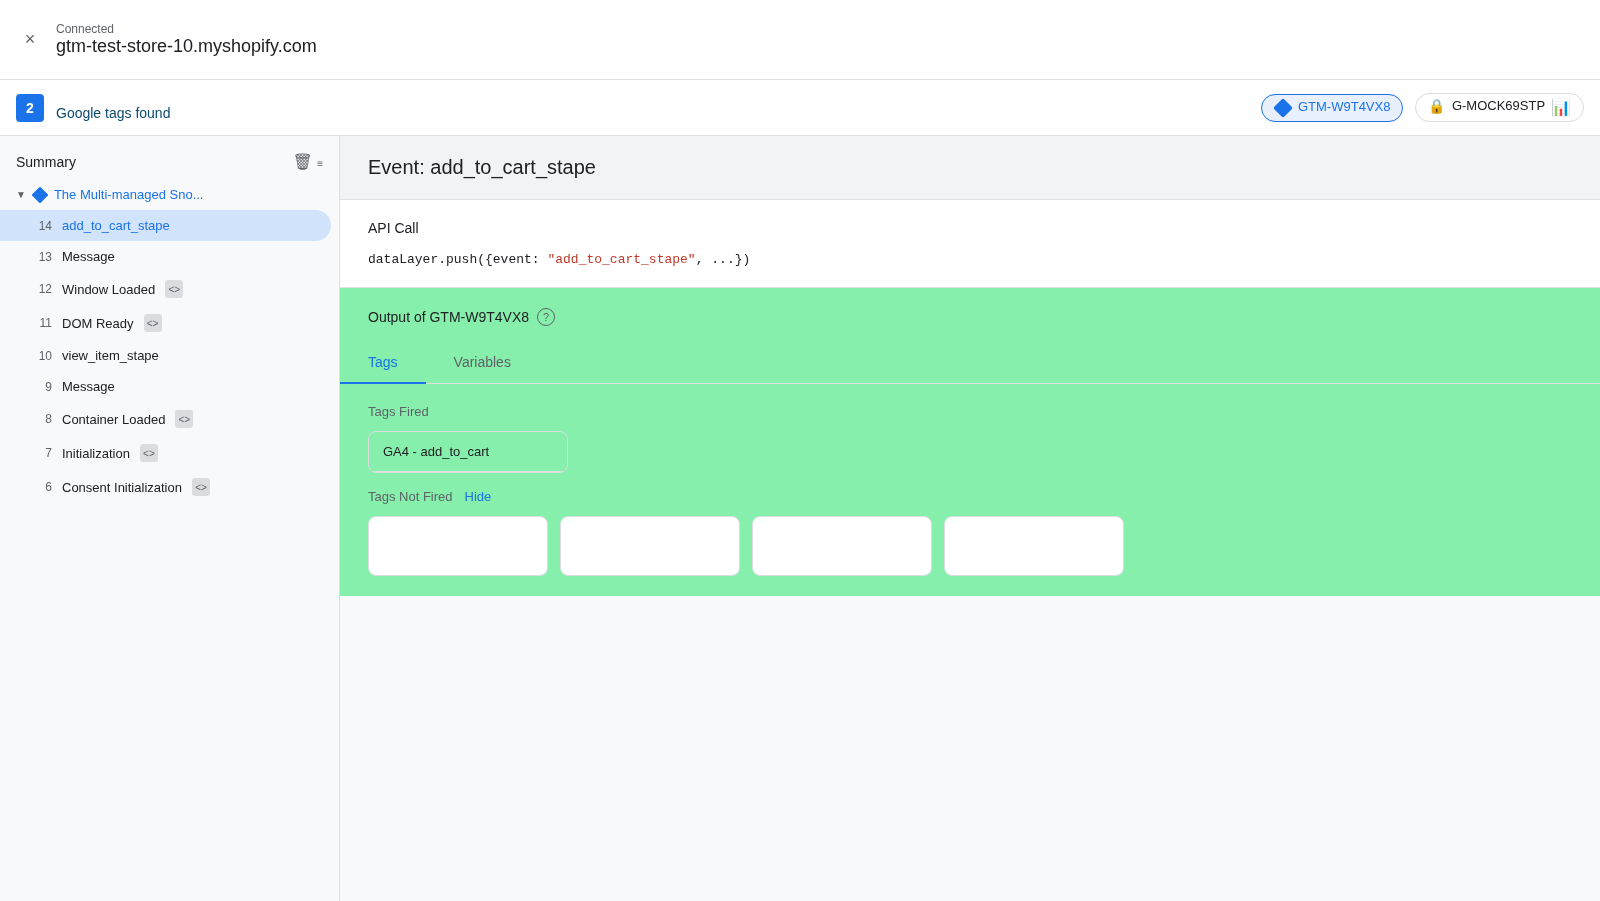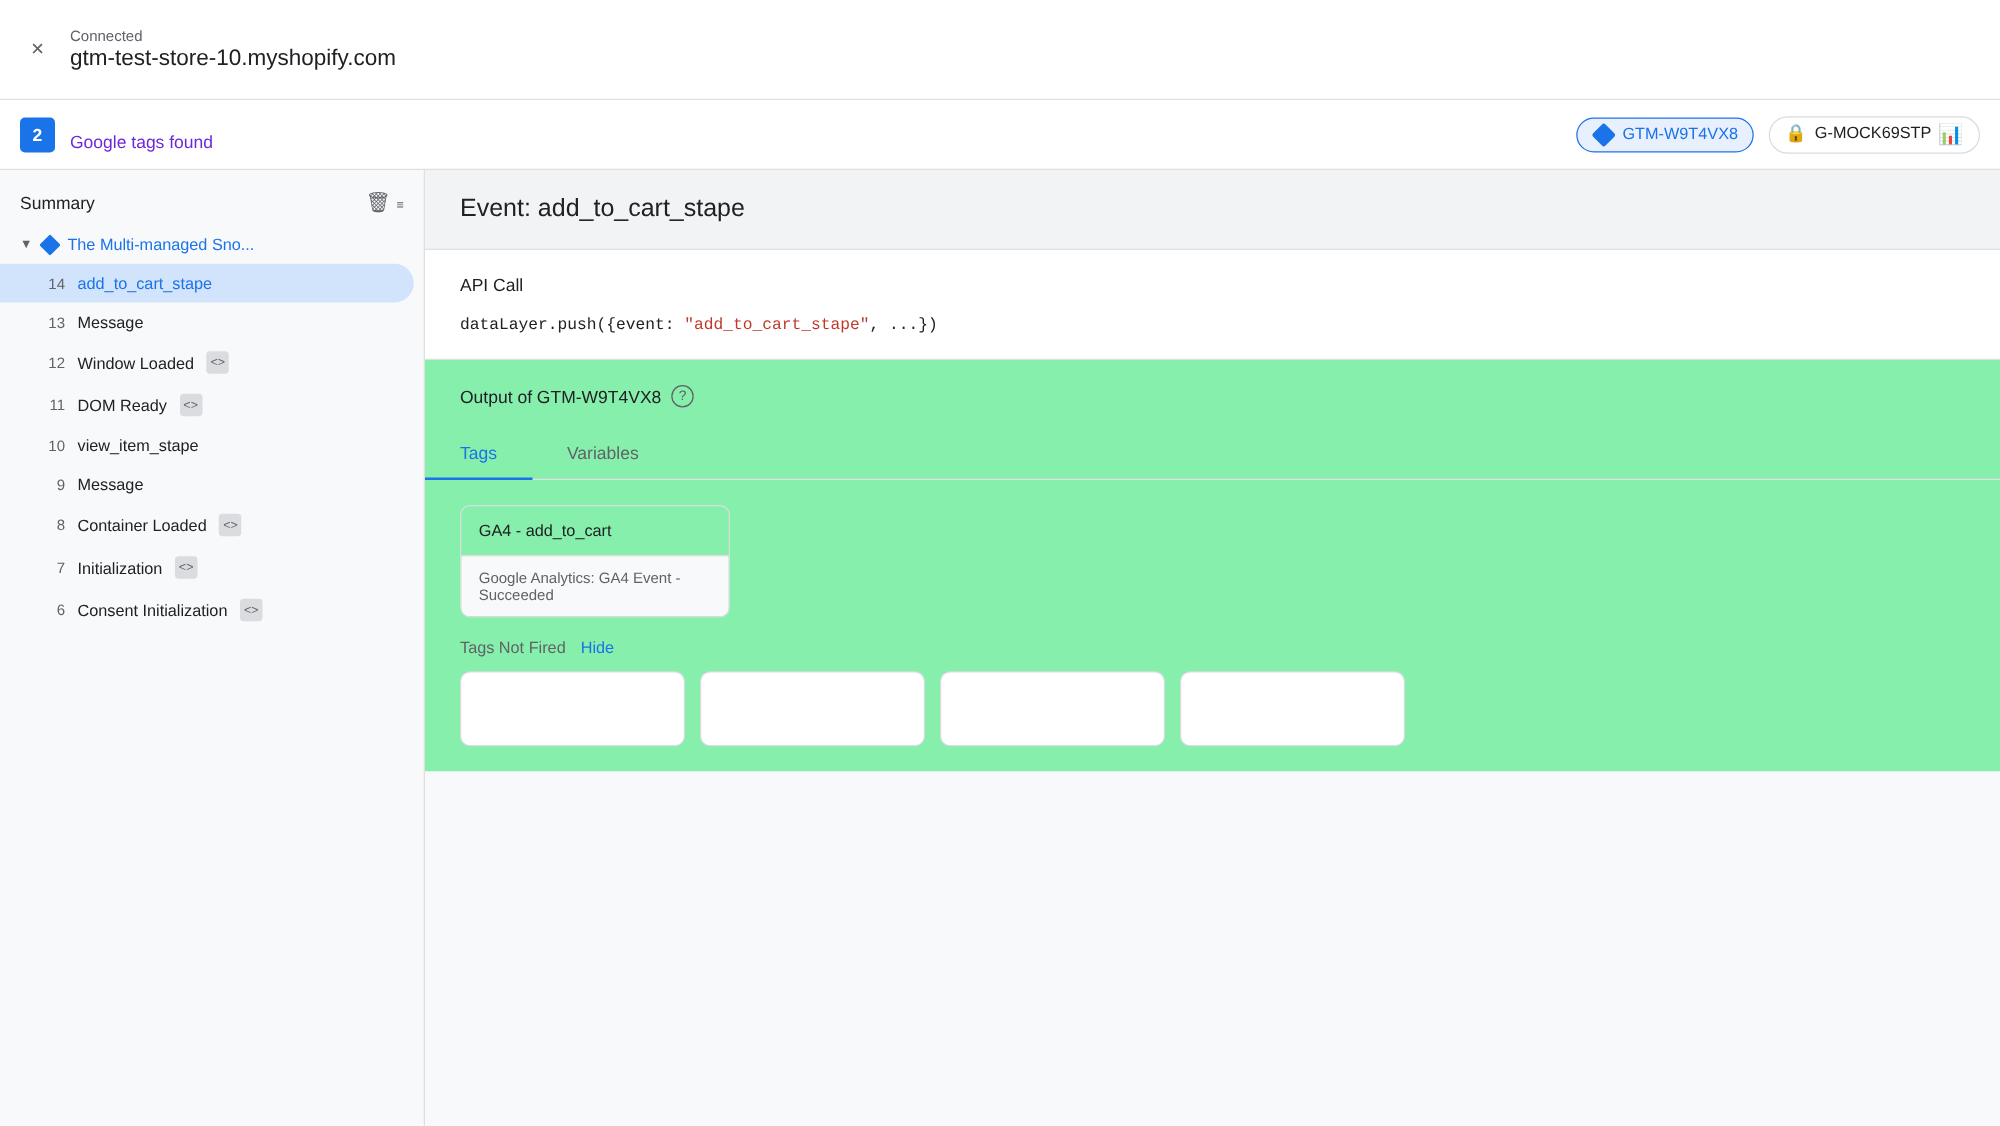--- a/index.html
+++ b/index.html
@@ -38,21 +38,21 @@
     }
     .tag-count-badge {
       background: #1a73e8;
       color: #fff;
       border-radius: 4px;
       width: 28px; height: 28px;
       display: flex; align-items: center; justify-content: center;
       font-size: 14px; font-weight: 600;
       flex-shrink: 0;
     }
-    .google-tags-label { font-size: 14px; color: #6d28d9; flex: 1; margin-top: 10px; }
+    .google-tags-label { font-size: 14px; color: #0c4a6e; flex: 1; margin-top: 10px; }
     .tag-chip {
       display: flex; align-items: flex-start; gap: 6px;
       border: 1px solid #dadce0; border-radius: 20px;
       padding: 4px 12px; background: #fff; cursor: pointer;
       font-size: 13px; color: #1a73e8; font-weight: 500;
     }
     .tag-chip.gtm { background: #e8f0fe; border-color: #1a73e8; }
     .tag-chip-icon {
       width: 18px; height: 18px;
       display: flex; align-items: center; justify-content: center;
@@ -207,21 +207,21 @@
       color: #1a73e8;
       border-bottom-color: #1a73e8;
     }
 
     .tags-content { padding: 20px 0; }
     .tags-fired-label { font-size: 13px; font-weight: 500; color: #5f6368; margin-bottom: 12px; text-transform: none; }
 
     .tag-card {
       border: 1px solid #dadce0;
       border-radius: 8px;
-      width: 216px;
+      width: 200px;
       overflow: hidden;
       margin-bottom: 16px;
     }
     .tag-card-title {
       padding: 12px 14px;
       font-size: 13px;
       font-weight: 500;
       color: #202124;
       border-bottom: 1px solid #e0e0e0;
     }
@@ -374,23 +374,23 @@
       <div class="tabs">
         <div class="tab active">
           <span>Tags</span>
         </div>
         <div class="tab">
           <span>Variables</span>
         </div>
       </div>
 
       <div class="tags-content">
+        <div class="tags-fired-label">Tags Fired</div>
         <div class="tag-card">
           <div class="tag-card-title">GA4 - add_to_cart</div>
-          <div class="tag-card-status">Google Analytics: GA4 Event - Succeeded</div>
         </div>
 
         <div class="tags-not-fired-section">
           <div class="tags-not-fired-header">
             <span>Tags Not Fired</span>
             <button class="hide-link">
               <span>Hide</span>
             </button>
           </div>
           <div class="not-fired-cards">

